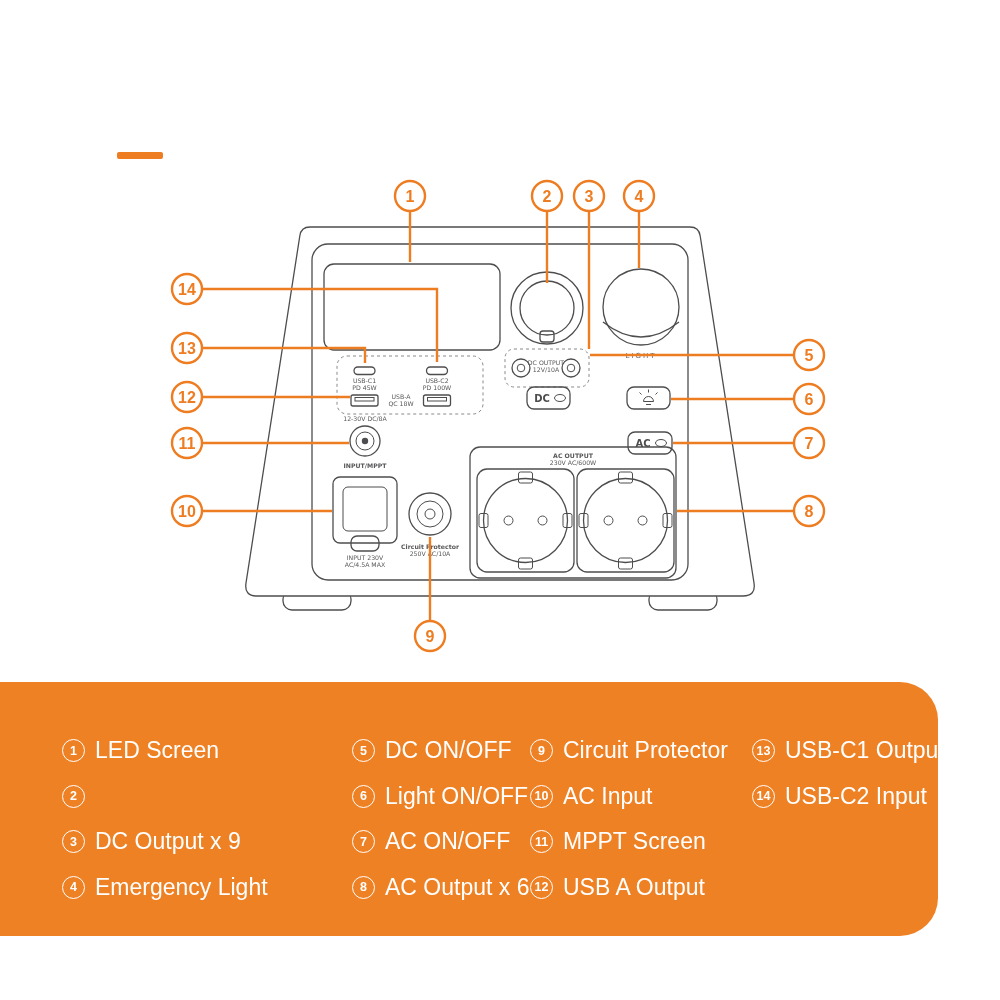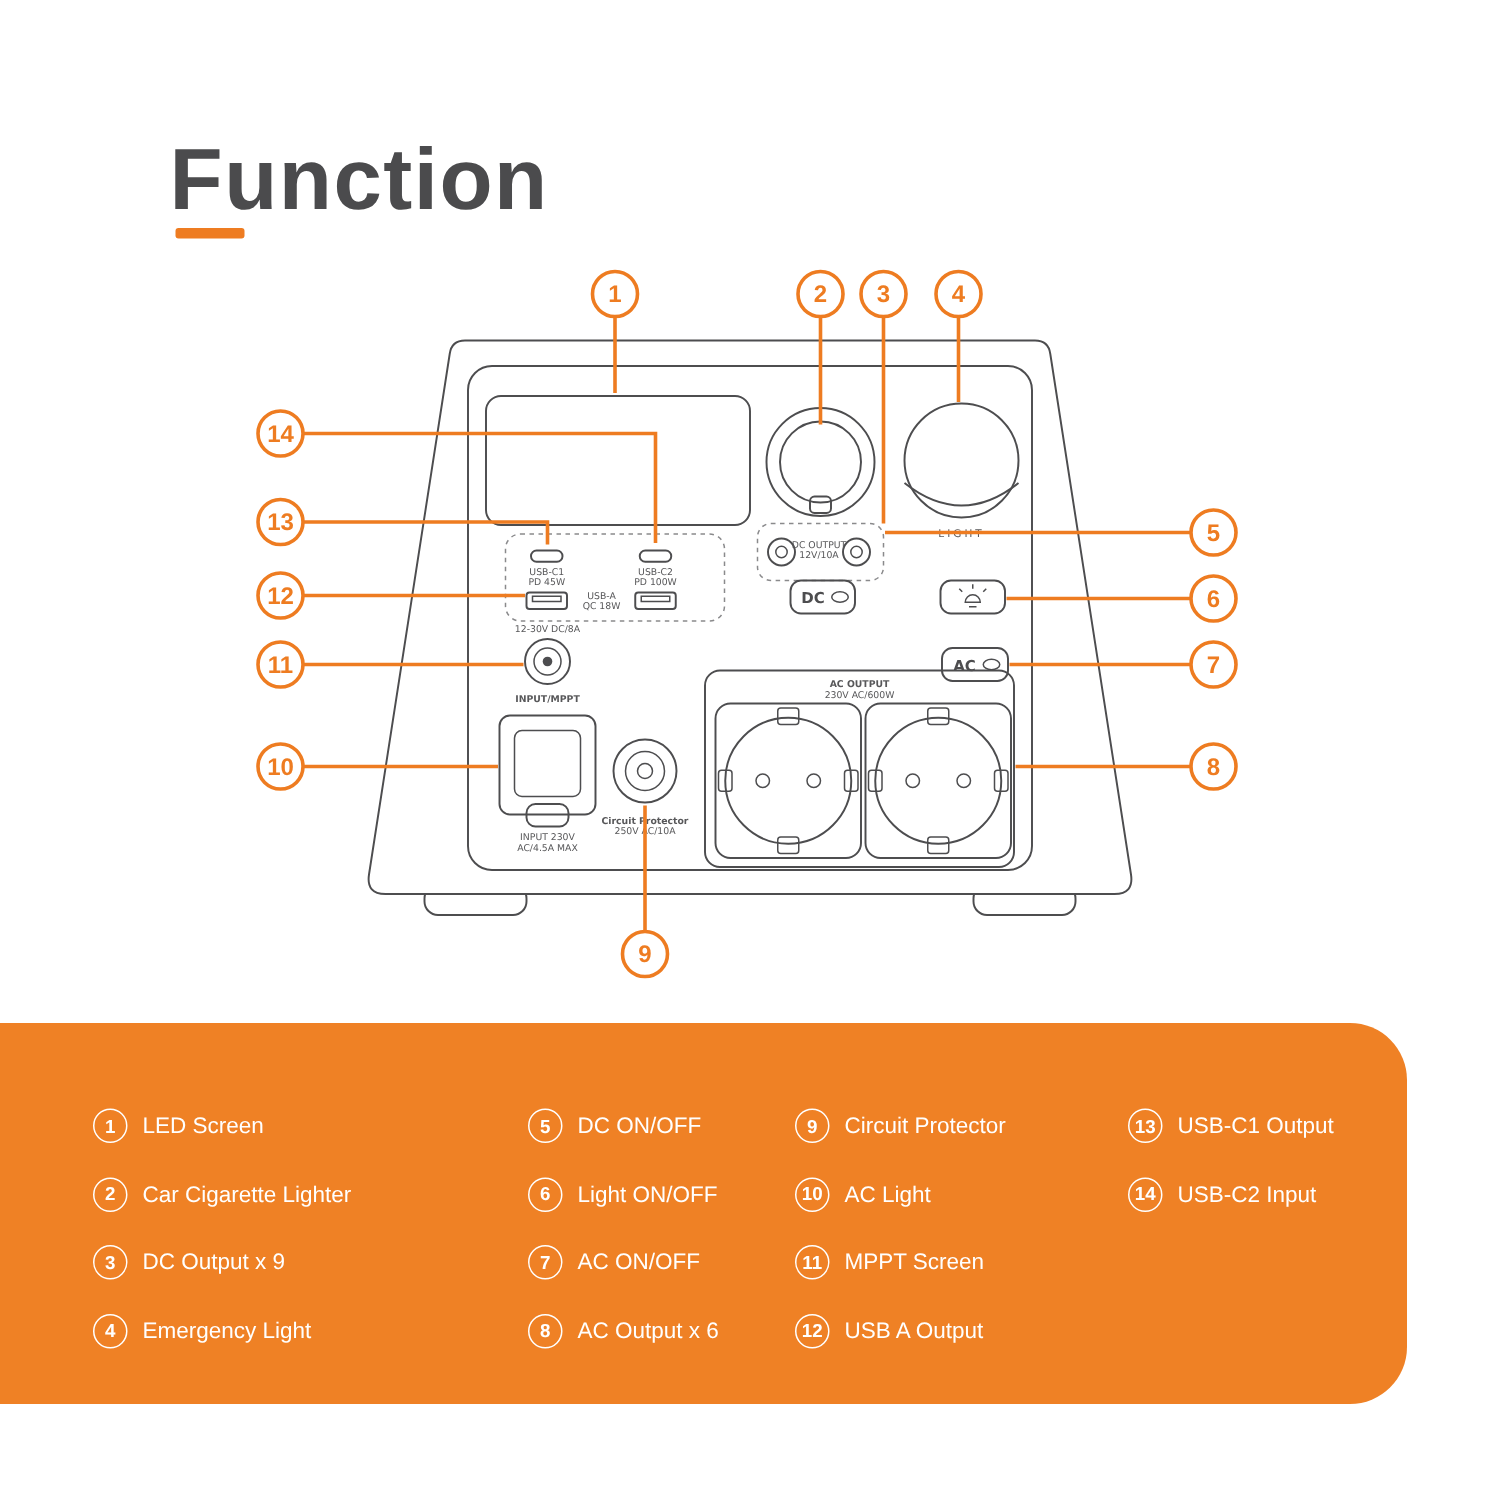--- a/index.html
+++ b/index.html
@@ -46,28 +46,27 @@
     grid-template-rows:repeat(4,45.5px);
     grid-template-columns:290px 178px 222px auto;
     align-items:center;
   }
   .legend-item{display:flex;align-items:center;gap:10px;color:#fff;}
   .legend-num{
     width:23px;height:23px;border:1.6px solid #fff;border-radius:50%;
     display:flex;align-items:center;justify-content:center;
     font-size:12.5px;font-weight:600;flex:0 0 auto;
   }
-  .legend-label{font-size:15px;white-space:nowrap;}
+  .legend-label{font-size:23px;white-space:nowrap;}
 </style>
 </head>
 <body>
 
 <div class="page">
 
-  <h1 class="title">Function</h1>
   <div class="title-underline"></div>
 
   <svg class="diagram" viewBox="0 0 1000 680">
 
     <rect class="ln" x="283" y="590" width="68" height="20" rx="9"></rect>
     <rect class="ln" x="649" y="590" width="68" height="20" rx="9"></rect>
 
     <path class="ln body" d="M 310 227 L 690 227 Q 699 227 700.2 236 L 754 583 Q 756 596 743 596 L 257 596 Q 244 596 246 583 L 299.8 236 Q 301 227 310 227 Z"></path>
 
     <rect class="ln" x="312" y="244" width="376" height="336" rx="16"></rect>
@@ -261,21 +260,20 @@
 
   <div class="banner">
     <div class="legend-grid">
 
       <div class="legend-item">
         <span class="legend-num">1</span>
         <span class="legend-label">LED Screen</span>
       </div>
       <div class="legend-item">
         <span class="legend-num">2</span>
-        <span class="legend-label">Car Cigarette Lighter</span>
       </div>
       <div class="legend-item">
         <span class="legend-num">3</span>
         <span class="legend-label">DC Output x 9</span>
       </div>
       <div class="legend-item">
         <span class="legend-num">4</span>
         <span class="legend-label">Emergency Light</span>
       </div>
 
@@ -295,21 +293,21 @@
         <span class="legend-num">8</span>
         <span class="legend-label">AC Output x 6</span>
       </div>
 
       <div class="legend-item">
         <span class="legend-num">9</span>
         <span class="legend-label">Circuit Protector</span>
       </div>
       <div class="legend-item">
         <span class="legend-num">10</span>
-        <span class="legend-label">AC Light</span>
+        <span class="legend-label">AC Input</span>
       </div>
       <div class="legend-item">
         <span class="legend-num">11</span>
         <span class="legend-label">MPPT Screen</span>
       </div>
       <div class="legend-item">
         <span class="legend-num">12</span>
         <span class="legend-label">USB A Output</span>
       </div>
 

